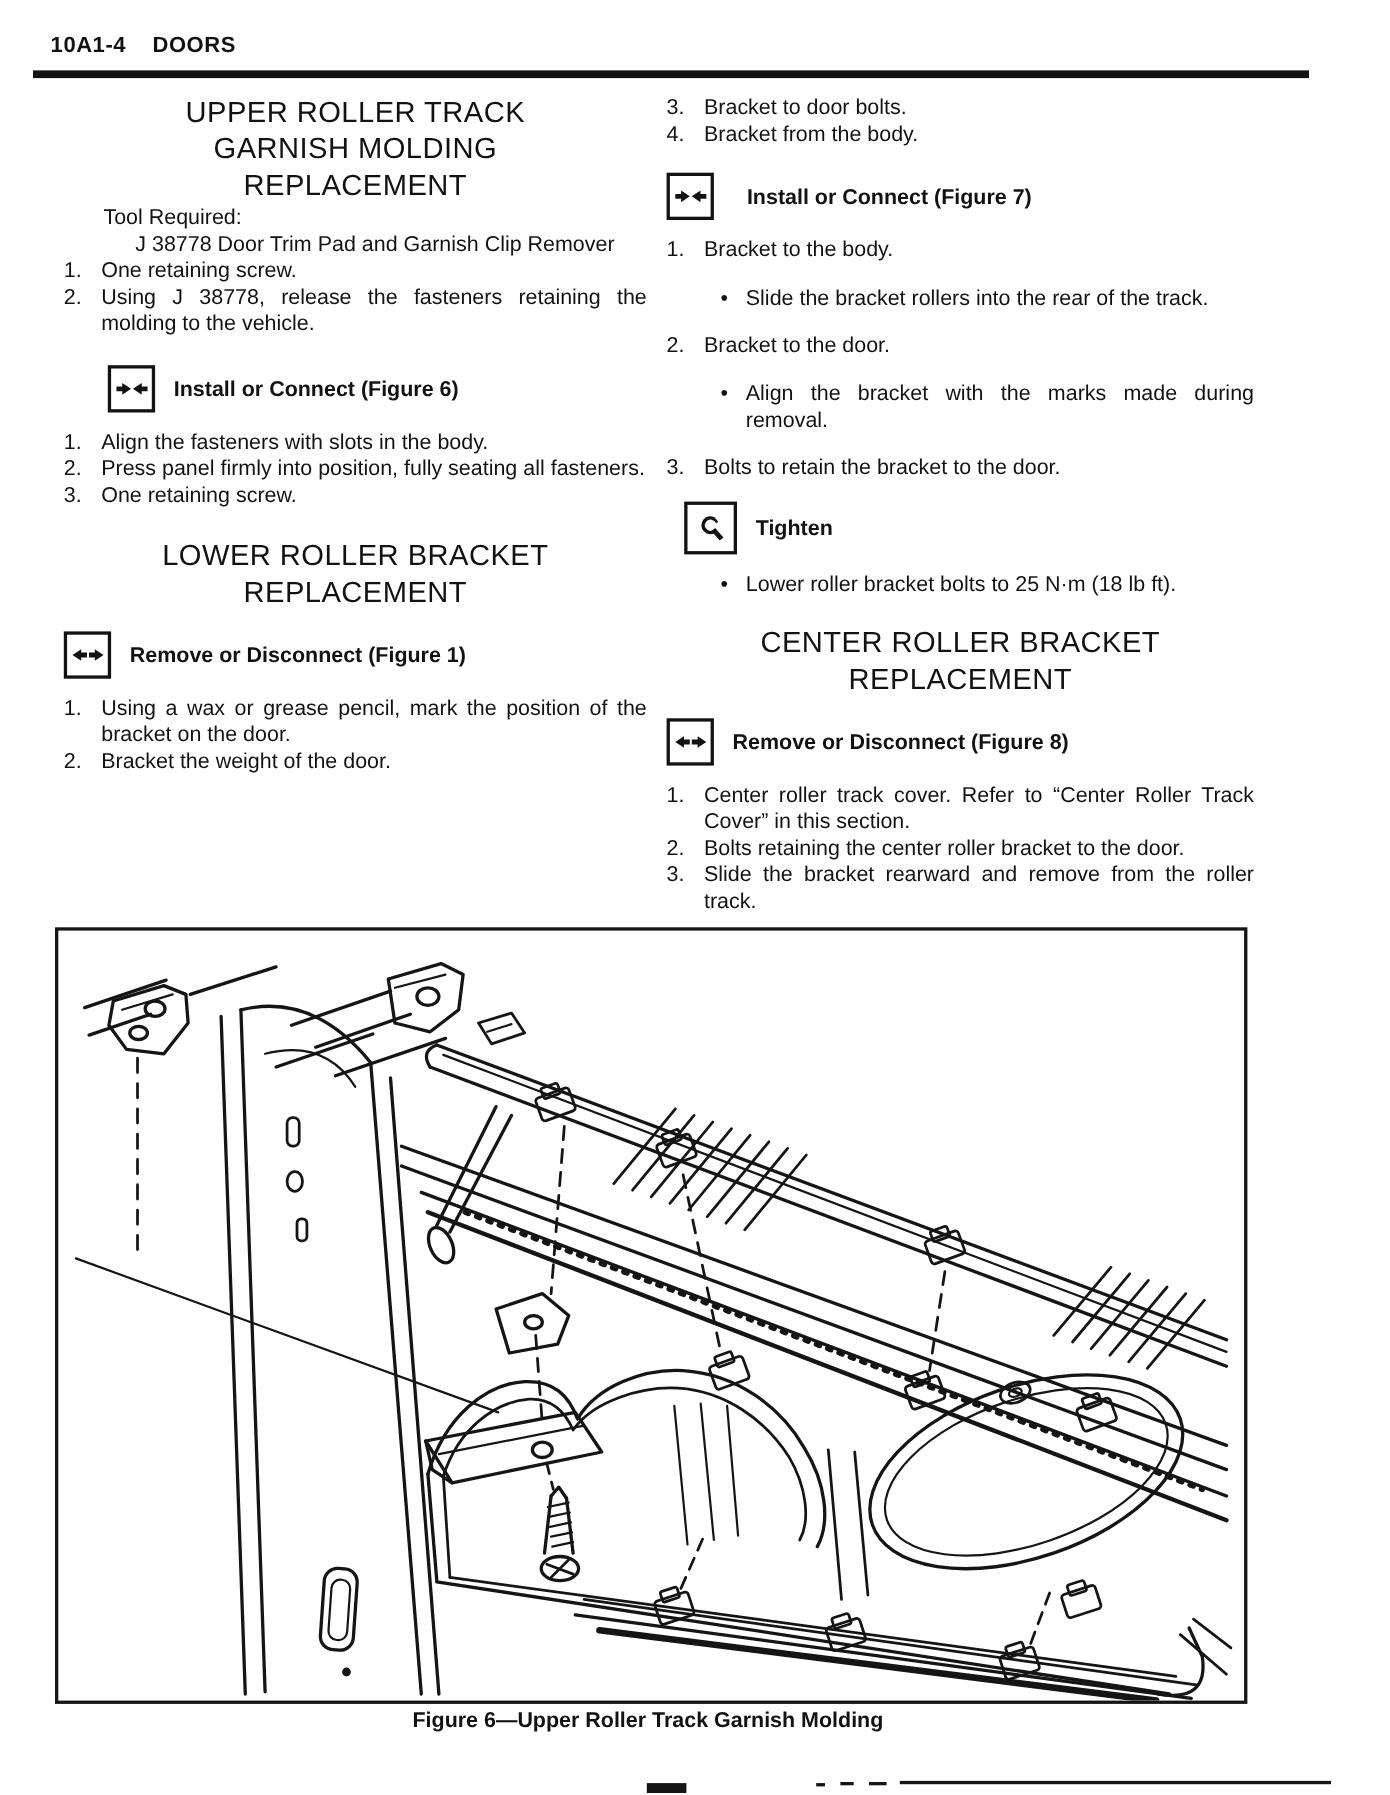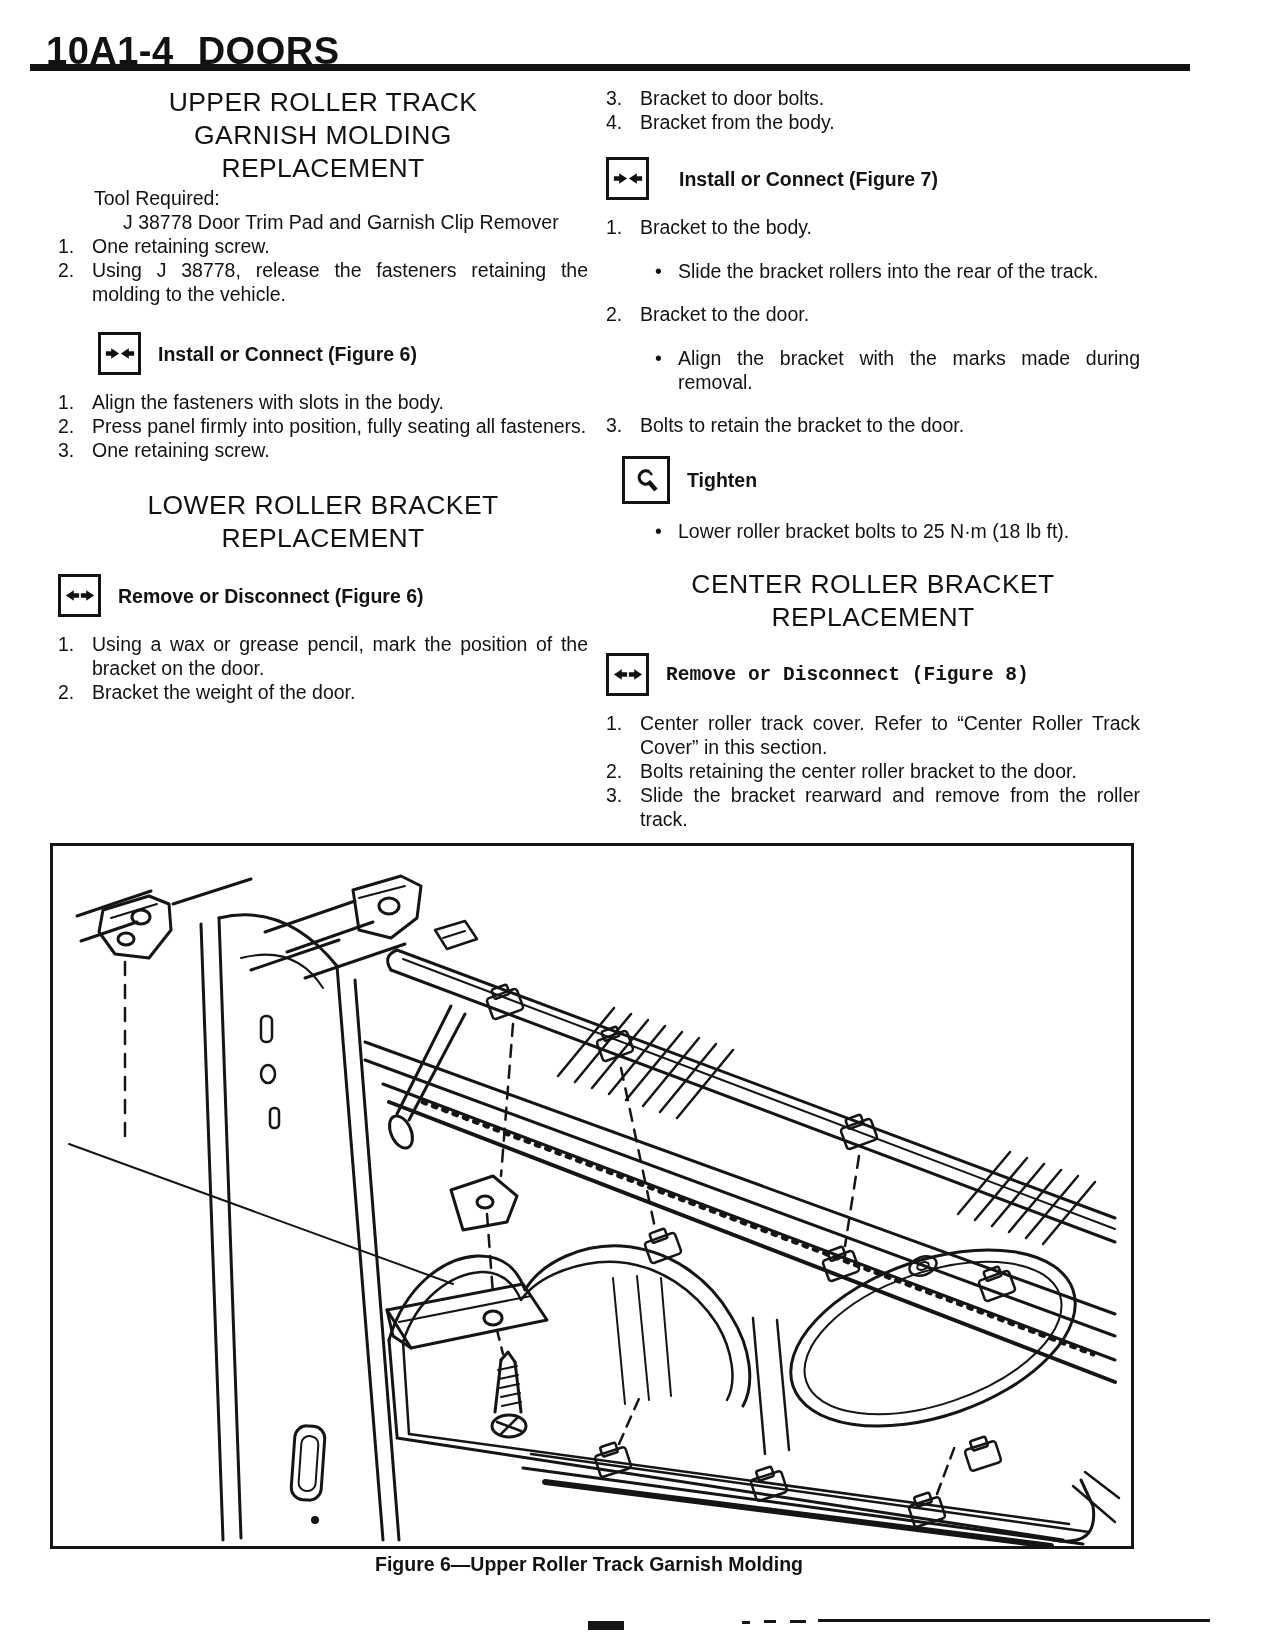--- a/index.html
+++ b/index.html
@@ -1,19 +1,19 @@
 <!DOCTYPE html>
 <html><head>
 <meta charset="utf-8">
 <style>
   html,body{margin:0;padding:0;background:#e8e8e8;}
   #page{position:relative;width:1264px;height:1632px;background:#ffffff;overflow:hidden;
         font-family:"Liberation Sans",sans-serif;color:#121212;}
   
-  #hdr{position:absolute;left:46px;top:30px;font-size:38px;font-weight:bold;letter-spacing:.5px;}
+  #hdr{position:absolute;left:46px;top:30px;font-size:20px;font-weight:bold;letter-spacing:.5px;}
   #hdr .gap{display:inline-block;width:24px;}
   #rule{position:absolute;left:30px;top:64px;width:1160px;height:7px;background:#121212;}
   
   .col{position:absolute;top:86px;font-size:19.5px;line-height:24px;}
   #col-left{left:58px;width:530px;}
   #col-right{left:606px;width:534px;}
   .sec-title{font-weight:normal;font-size:26.5px;line-height:33px;text-align:center;letter-spacing:.4px;}
   .tool{margin-top:1px;}
   .tool-label{padding-left:36px;}
   .tool-name{padding-left:80px;text-indent:-15px;text-align:justify;}
@@ -83,21 +83,21 @@
       <div>REPLACEMENT</div>
     </div>
 
     <div class="proc-head" style="margin-top:19px;">
       <span class="proc-icon">
         <svg width="30" height="15" viewBox="0 0 34 16" fill="#121212">
           <polygon points="1,8 10,2 10,5.5 16,5.5 16,10.5 10,10.5 10,14"></polygon>
           <polygon points="33,8 24,2 24,5.5 18,5.5 18,10.5 24,10.5 24,14"></polygon>
         </svg>
       </span>
-      <span class="proc-label">Remove or Disconnect (Figure 6)</span>
+      <span class="proc-label">Remove or Disconnect (Figure 1)</span>
     </div>
     <div class="steps">
       <p class="step"><span class="num">1.</span><span>Using a wax or grease pencil, mark the position of the bracket on the door.</span></p>
       <p class="step"><span class="num">2.</span><span>Bracket the weight of the door.</span></p>
     </div>
   </div>
 
   <div id="col-right" class="col">
 
     <div class="steps">
@@ -132,21 +132,21 @@
       </span>
       <span class="proc-label">Tighten</span>
     </div>
     <p class="sub" style="margin-top:14px;"><span class="marker">•</span><span>Lower roller bracket bolts to 25 N·m (18 lb ft).</span></p>
 
     <div class="sec-title" style="margin-top:25px;">
       <div>CENTER ROLLER BRACKET</div>
       <div>REPLACEMENT</div>
     </div>
 
-    <div class="proc-head" style="margin-top:19px;font-family:Liberation Mono, monospace;">
+    <div class="proc-head" style="margin-top:19px;">
       <span class="proc-icon">
         <svg width="30" height="15" viewBox="0 0 34 16" fill="#121212">
           <polygon points="1,8 10,2 10,5.5 16,5.5 16,10.5 10,10.5 10,14"></polygon>
           <polygon points="33,8 24,2 24,5.5 18,5.5 18,10.5 24,10.5 24,14"></polygon>
         </svg>
       </span>
       <span class="proc-label">Remove or Disconnect (Figure 8)</span>
     </div>
     <div class="steps">
       <p class="step"><span class="num">1.</span><span>Center roller track cover. Refer to “Center Roller Track Cover” in this section.</span></p>

